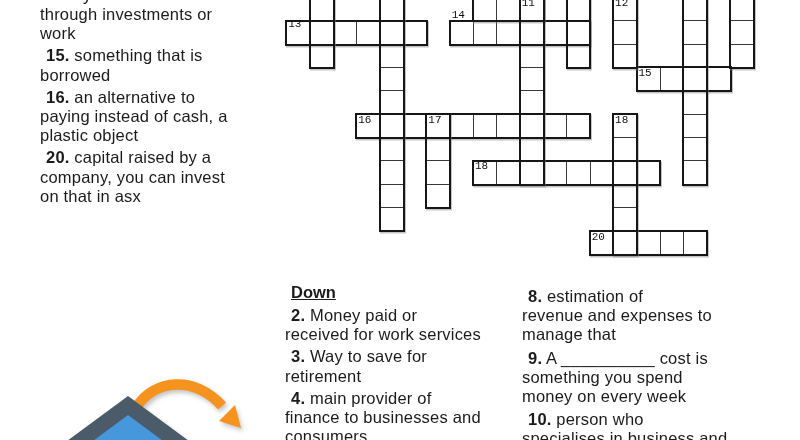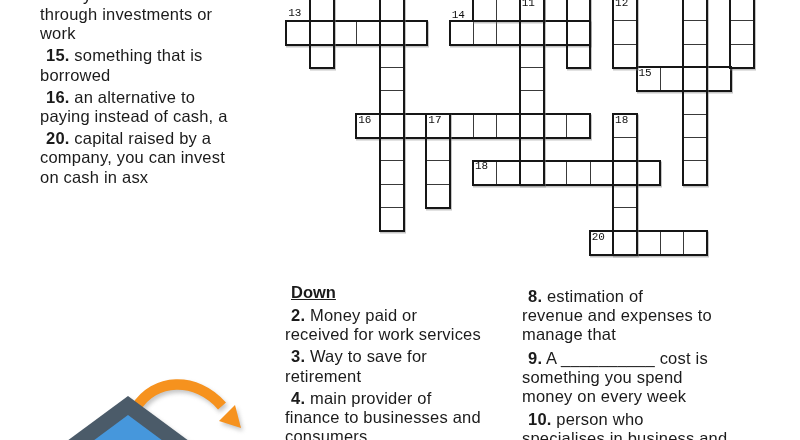--- a/index.html
+++ b/index.html
@@ -44,25 +44,26 @@
         <div class="cl-line">through investments or</div>
         <div class="cl-line">work</div>
       </div>
       <div class="clue">
         <div class="cl-line first"><span class="cnum">15.</span> something that is</div>
         <div class="cl-line">borrowed</div>
       </div>
       <div class="clue">
         <div class="cl-line first"><span class="cnum">16.</span> an alternative to</div>
         <div class="cl-line">paying instead of cash, a</div>
+        <div class="cl-line">plastic object</div>
       </div>
       <div class="clue">
         <div class="cl-line first"><span class="cnum">20.</span> capital raised by a</div>
         <div class="cl-line">company, you can invest</div>
-        <div class="cl-line">on cash in asx</div>
+        <div class="cl-line">on that in asx</div>
       </div>
     </div>
 
   <div id="down-heading">Down</div>
   <div id="down-left" class="clue-col">
       <div class="clue">
         <div class="cl-line first"><span class="cnum">2.</span> Money paid or</div>
         <div class="cl-line">received for work services</div>
       </div>
       <div class="clue">
@@ -182,21 +183,21 @@
       <div class="word" style="left: 92.7px; top: -0.7px; width: 25.95px; height: 236.1px; border-color: rgb(22, 22, 22);"></div>
       <div class="word" style="left: 232.8px; top: -0.7px; width: 25.95px; height: 189.4px; border-color: rgb(22, 22, 22);"></div>
       <div class="word" style="left: 279.5px; top: -0.7px; width: 25.95px; height: 72.65px; border-color: rgb(22, 22, 22);"></div>
       <div class="word" style="left: 326.2px; top: -0.7px; width: 25.95px; height: 72.65px; border-color: rgb(22, 22, 22);"></div>
       <div class="word" style="left: 396.25px; top: -0.7px; width: 25.95px; height: 189.4px; border-color: rgb(22, 22, 22);"></div>
       <div class="word" style="left: 442.95px; top: -0.7px; width: 25.95px; height: 72.65px; border-color: rgb(22, 22, 22);"></div>
       <div class="word" style="left: 139.4px; top: 116.05px; width: 25.95px; height: 96px; border-color: rgb(22, 22, 22);"></div>
       <div class="word" style="left: 326.2px; top: 116.05px; width: 25.95px; height: 142.7px; border-color: rgb(22, 22, 22);"></div>
       <div class="gnum" style="left: 235.7px; top: 2px;">11</div>
       <div class="gnum" style="left: 329.1px; top: 2px;">12</div>
-      <div class="gnum" style="left: 2.2px; top: 12px;">13</div>
+      <div class="gnum" style="left: 2.2px; top: 23px;">13</div>
       <div class="gnum" style="left: 165.65px; top: 14px;">14</div>
       <div class="gnum" style="left: 352.45px; top: 72.05px;">15</div>
       <div class="gnum" style="left: 72.25px; top: 118.75px;">16</div>
       <div class="gnum" style="left: 142.3px; top: 118.75px;">17</div>
       <div class="gnum" style="left: 329.1px; top: 118.75px;">18</div>
       <div class="gnum" style="left: 189px; top: 165.45px;">18</div>
       <div class="gnum" style="left: 305.75px; top: 235.5px;">20</div>
     </div>
 
   <svg id="logo" viewBox="0 0 210 68">

